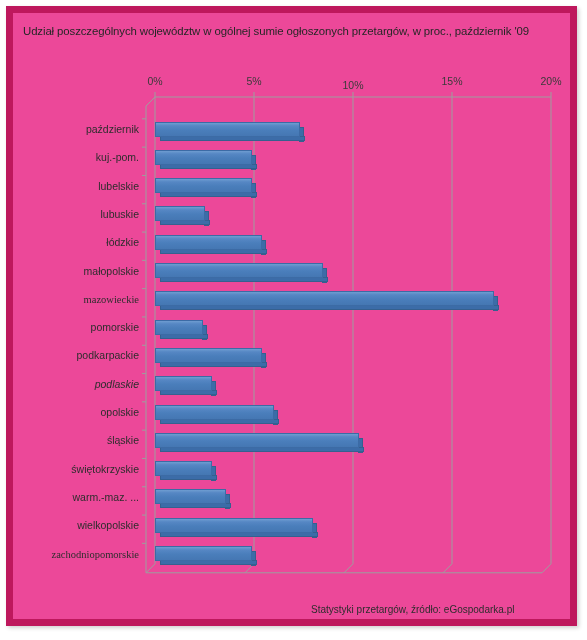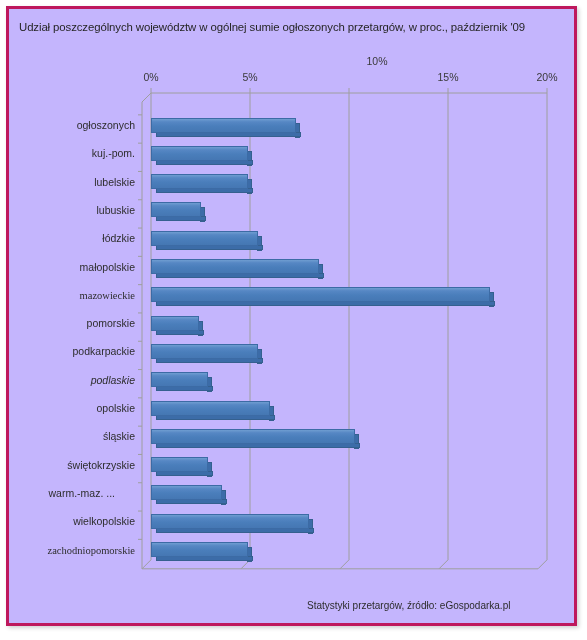--- a/index.html
+++ b/index.html
@@ -13,22 +13,22 @@
     font-family: "Liberation Sans", sans-serif;
     overflow: hidden;
   }
 
   #chart-card {
     position: absolute;
     left: 6px;
     top: 6px;
     width: 571px;
     height: 620px;
-    background: #c4b5fd;
-    border: 3px solid #be185d;
+    background: #ec4899;
+    border: 7px solid #be185d;
     box-shadow: 2px 2px 4px rgba(0,0,0,0.18);
     box-sizing: border-box;
   }
 
   #chart-title {
     position: absolute;
     left: 10px;
     top: 12px;
     width: 552px;
     font-size: 11.4px;
@@ -96,21 +96,21 @@
       <div class="axis-tick-label" style="left: 142px; top: 62px;">0%</div>
       <svg width="571" height="620" style="position: absolute; left: 0px; top: 0px; pointer-events: none;">
         <path d="M 142 84 L 142 550.8 L 133 559.8" stroke="#9e9e9e" stroke-width="1" fill="none"></path>
         <line x1="142" y1="79" x2="142" y2="84" stroke="#9e9e9e" stroke-width="1"></line>
       </svg>
       <div class="axis-tick-label" style="left: 241px; top: 62px;">5%</div>
       <svg width="571" height="620" style="position: absolute; left: 0px; top: 0px; pointer-events: none;">
         <path d="M 241 84 L 241 550.8 L 232 559.8" stroke="#9e9e9e" stroke-width="1" fill="none"></path>
         <line x1="241" y1="79" x2="241" y2="84" stroke="#9e9e9e" stroke-width="1"></line>
       </svg>
-      <div class="axis-tick-label" style="left: 340px; top: 46px; margin-left: 28px;">10%</div>
+      <div class="axis-tick-label" style="left: 340px; top: 66px;">10%</div>
       <svg width="571" height="620" style="position: absolute; left: 0px; top: 0px; pointer-events: none;">
         <path d="M 340 84 L 340 550.8 L 331 559.8" stroke="#9e9e9e" stroke-width="1" fill="none"></path>
         <line x1="340" y1="79" x2="340" y2="84" stroke="#9e9e9e" stroke-width="1"></line>
       </svg>
       <div class="axis-tick-label" style="left: 439px; top: 62px;">15%</div>
       <svg width="571" height="620" style="position: absolute; left: 0px; top: 0px; pointer-events: none;">
         <path d="M 439 84 L 439 550.8 L 430 559.8" stroke="#9e9e9e" stroke-width="1" fill="none"></path>
         <line x1="439" y1="79" x2="439" y2="84" stroke="#9e9e9e" stroke-width="1"></line>
       </svg>
       <div class="axis-tick-label" style="left: 538px; top: 62px;">20%</div>
@@ -132,21 +132,21 @@
         <line x1="129" y1="303.95000000000005" x2="133" y2="303.95000000000005" stroke="#9e9e9e" stroke-width="1"></line>
         <line x1="129" y1="332.25" x2="133" y2="332.25" stroke="#9e9e9e" stroke-width="1"></line>
         <line x1="129" y1="360.55000000000007" x2="133" y2="360.55000000000007" stroke="#9e9e9e" stroke-width="1"></line>
         <line x1="129" y1="388.85" x2="133" y2="388.85" stroke="#9e9e9e" stroke-width="1"></line>
         <line x1="129" y1="417.15000000000003" x2="133" y2="417.15000000000003" stroke="#9e9e9e" stroke-width="1"></line>
         <line x1="129" y1="445.45000000000005" x2="133" y2="445.45000000000005" stroke="#9e9e9e" stroke-width="1"></line>
         <line x1="129" y1="473.75000000000006" x2="133" y2="473.75000000000006" stroke="#9e9e9e" stroke-width="1"></line>
         <line x1="129" y1="502.05000000000007" x2="133" y2="502.05000000000007" stroke="#9e9e9e" stroke-width="1"></line>
         <line x1="129" y1="530.35" x2="133" y2="530.35" stroke="#9e9e9e" stroke-width="1"></line>
       </svg>
-      <div class="cat-label" style="top: 116px; width: 120px; right: 445px;">ogłoszonych</div>
+      <div class="cat-label" style="top: 116px; width: 120px; right: 445px;">październik</div>
       <div class="bar-cap" style="left: 285.54px; top: 113.5px; width: 5px; height: 15px;"></div>
       <div class="bar-cap" style="left: 147px; top: 122.5px; width: 144.54px; height: 5px;"></div>
       <div class="bar" title="dolnośląskie: 7.3%" style="left: 142px; top: 108.5px; width: 144.54px; height: 15px;"></div>
       <div class="cat-label" style="top: 144.3px; width: 120px; right: 445px;">kuj.-pom.</div>
       <div class="bar-cap" style="left: 238.02px; top: 141.8px; width: 5px; height: 15px;"></div>
       <div class="bar-cap" style="left: 147px; top: 150.8px; width: 97.02px; height: 5px;"></div>
       <div class="bar" title="kuj.-pom.: 4.9%" style="left: 142px; top: 136.8px; width: 97.02px; height: 15px;"></div>
       <div class="cat-label" style="top: 172.6px; width: 120px; right: 445px;">lubelskie</div>
       <div class="bar-cap" style="left: 238.02px; top: 170.1px; width: 5px; height: 15px;"></div>
       <div class="bar-cap" style="left: 147px; top: 179.1px; width: 97.02px; height: 5px;"></div>
@@ -184,21 +184,21 @@
       <div class="bar-cap" style="left: 147px; top: 405.5px; width: 118.8px; height: 5px;"></div>
       <div class="bar" title="pomorskie: 6%" style="left: 142px; top: 391.5px; width: 118.8px; height: 15px;"></div>
       <div class="cat-label" style="top: 427.3px; width: 120px; right: 445px;">śląskie</div>
       <div class="bar-cap" style="left: 344.94px; top: 424.8px; width: 5px; height: 15px;"></div>
       <div class="bar-cap" style="left: 147px; top: 433.8px; width: 203.94px; height: 5px;"></div>
       <div class="bar" title="śląskie: 10.3%" style="left: 142px; top: 419.8px; width: 203.94px; height: 15px;"></div>
       <div class="cat-label" style="top: 455.6px; width: 120px; right: 445px;">świętokrzyskie</div>
       <div class="bar-cap" style="left: 198.42px; top: 453.1px; width: 5px; height: 15px;"></div>
       <div class="bar-cap" style="left: 147px; top: 462.1px; width: 57.42px; height: 5px;"></div>
       <div class="bar" title="świętokrzyskie: 2.9%" style="left: 142px; top: 448.1px; width: 57.42px; height: 15px;"></div>
-      <div class="cat-label" style="top: 483.9px; width: 120px; right: 465px;">warm.-maz. ...</div>
+      <div class="cat-label" style="top: 483.9px; width: 120px; right: 445px;">warm.-maz. ...</div>
       <div class="bar-cap" style="left: 212.28px; top: 481.4px; width: 5px; height: 15px;"></div>
       <div class="bar-cap" style="left: 147px; top: 490.4px; width: 71.28px; height: 5px;"></div>
       <div class="bar" title="warm.-maz. ...: 3.6%" style="left: 142px; top: 476.4px; width: 71.28px; height: 15px;"></div>
       <div class="cat-label" style="top: 512.2px; width: 120px; right: 445px;">wielkopolskie</div>
       <div class="bar-cap" style="left: 299.4px; top: 509.7px; width: 5px; height: 15px;"></div>
       <div class="bar-cap" style="left: 147px; top: 518.7px; width: 158.4px; height: 5px;"></div>
       <div class="bar" title="wielkopolskie: 8%" style="left: 142px; top: 504.7px; width: 158.4px; height: 15px;"></div>
       <div class="cat-label" style="top: 540.5px; width: 120px; right: 445px; font-family: Liberation Serif, serif;">zachodniopomorskie</div>
       <div class="bar-cap" style="left: 238.02px; top: 538px; width: 5px; height: 15px;"></div>
       <div class="bar-cap" style="left: 147px; top: 547px; width: 97.02px; height: 5px;"></div>

